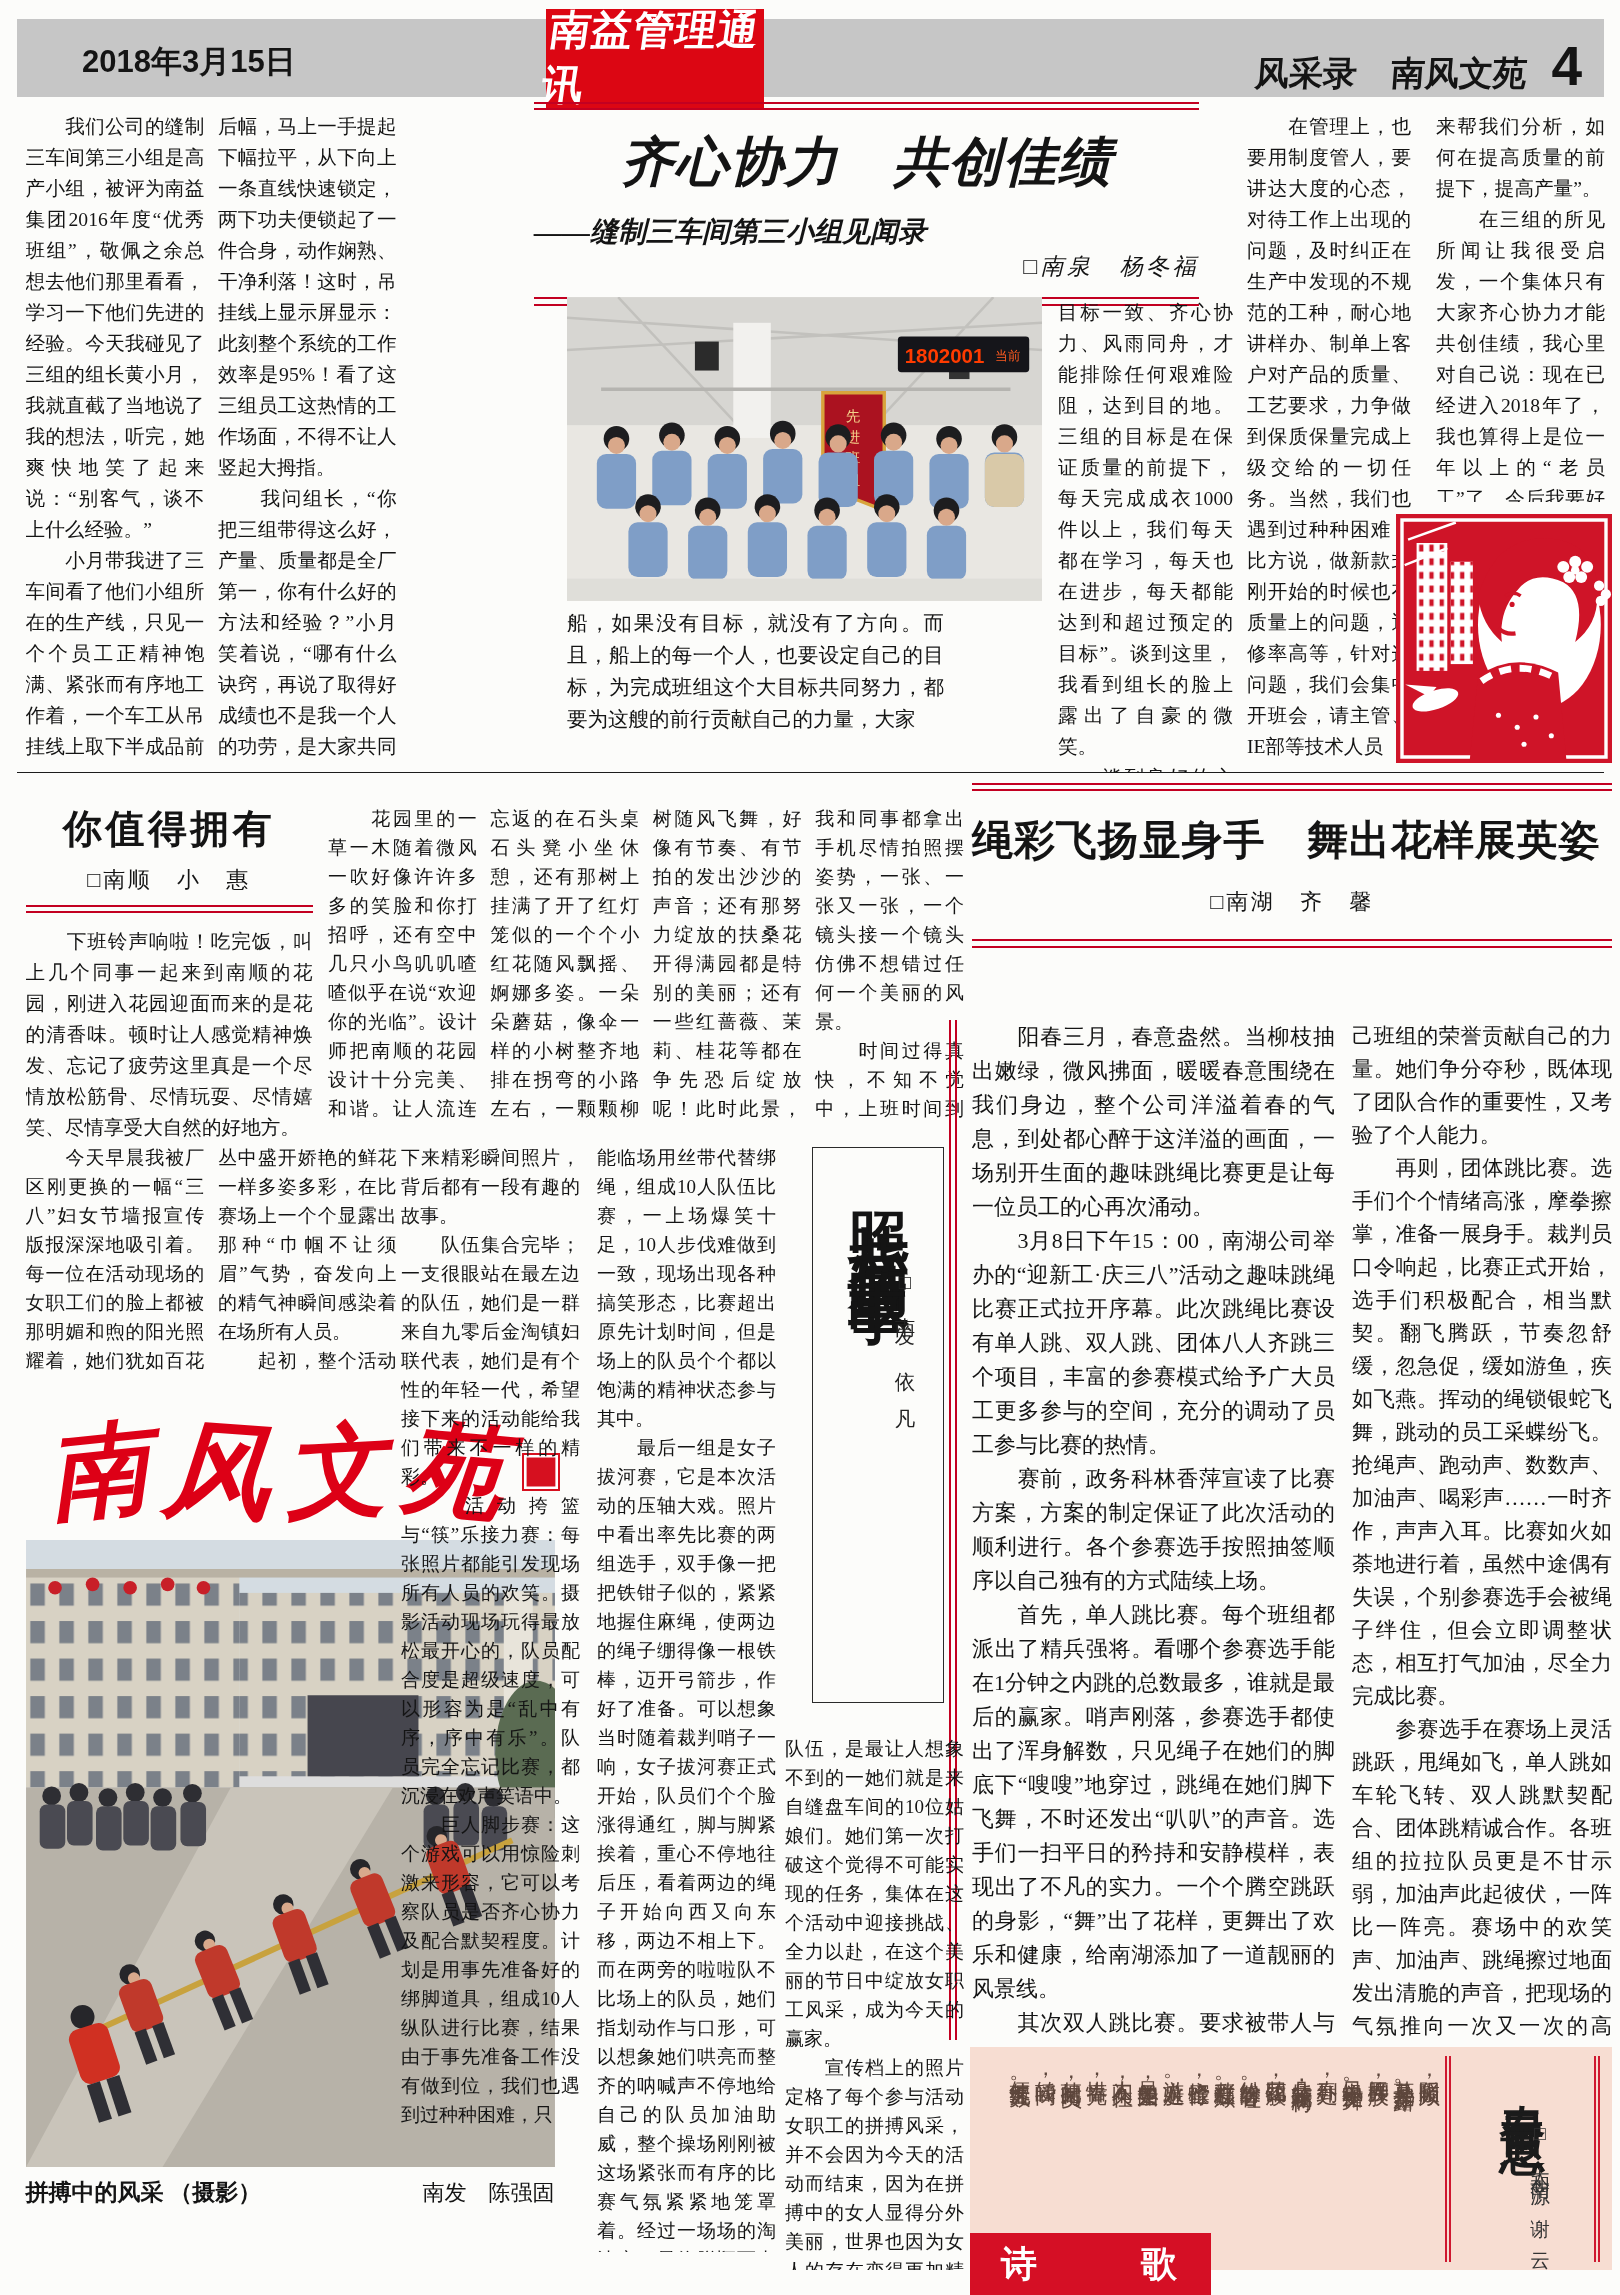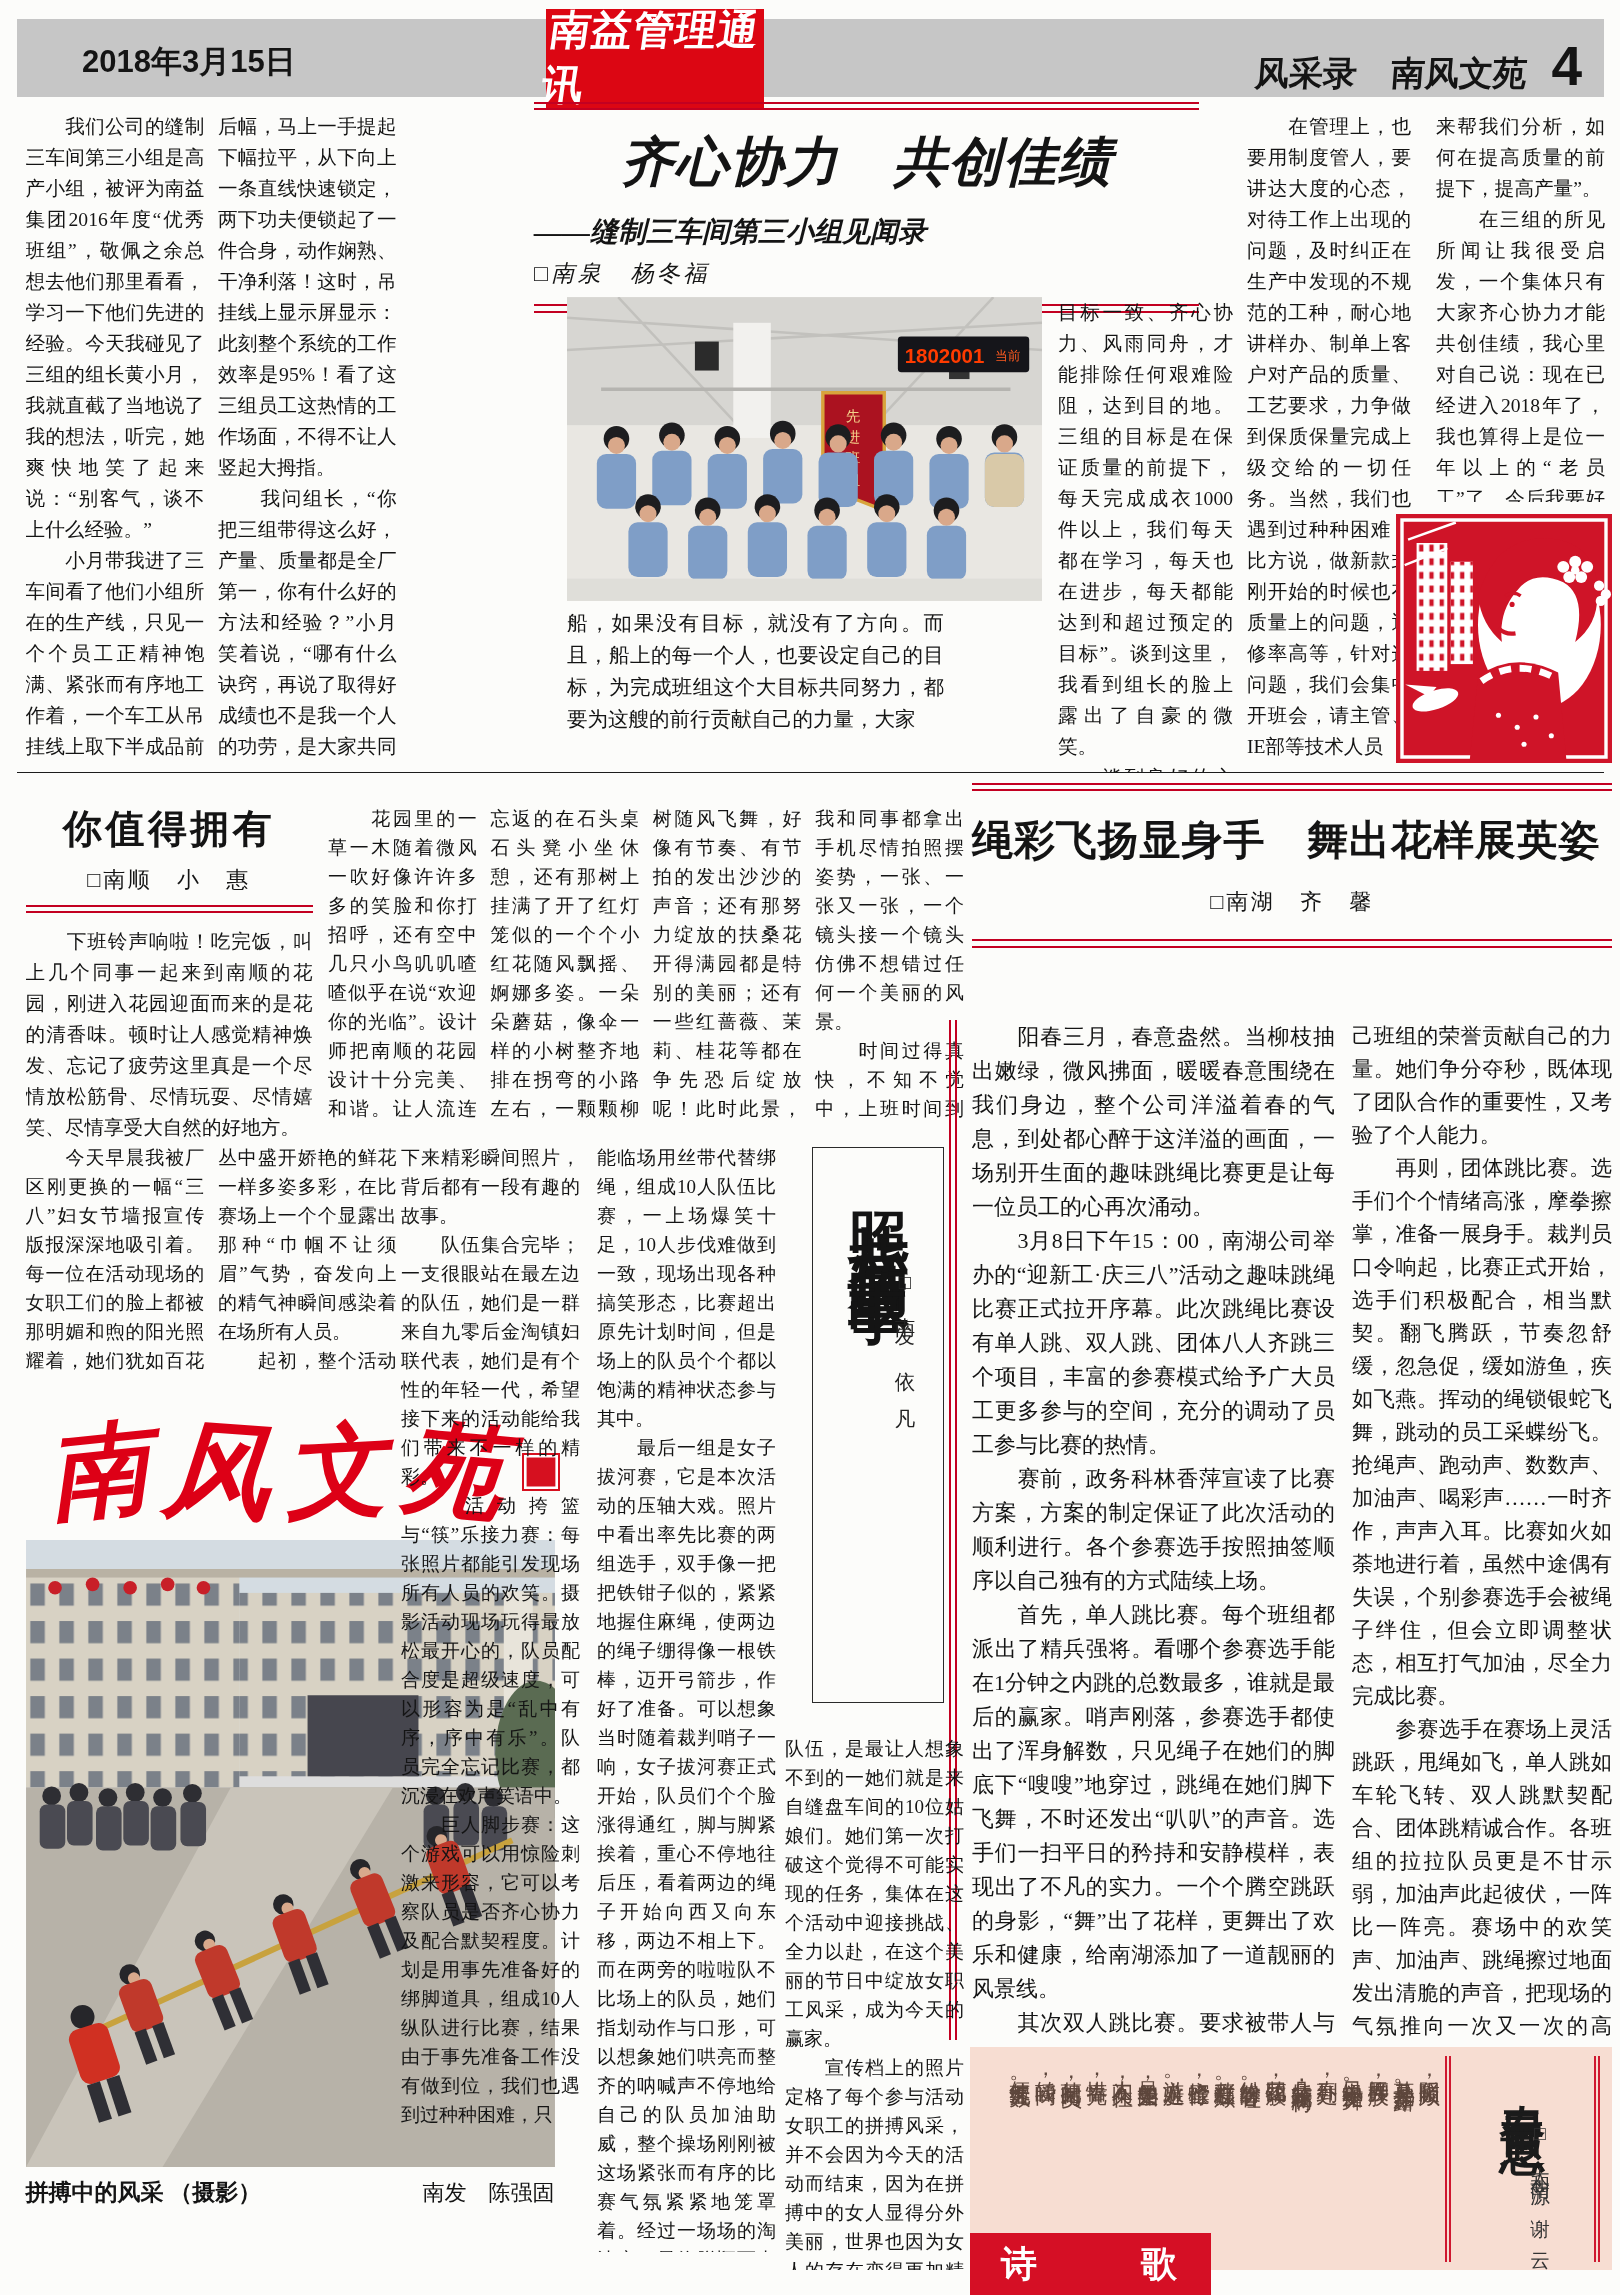--- a/index.html
+++ b/index.html
@@ -15,21 +15,21 @@
   .date{left:41px;top:41px;font-family:"Liberation Sans",sans-serif;font-weight:bold;font-size:31px;margin-left:41px;}
   .mhbox{left:546px;top:8.5px;width:218px;height:99px;background:#dc0613;display:flex;align-items:center;justify-content:center;}
   .mhtext{color:#fff;font-weight:bold;font-size:41px;transform:skewX(-8deg);letter-spacing:0.9px;}
   .secwrap{right:39px;top:34px;display:flex;align-items:baseline;gap:24px;}
   .sec{font-weight:bold;font-size:34px;transform:skewX(-4deg);}
   .pgno{font-size:55px;font-weight:bold;font-family:"Liberation Sans",sans-serif;}
   
   .a1h{left:534px;top:102px;width:665px;font-style:italic;}
   .a1title{font-size:53px;font-weight:bold;text-align:center;margin-top:17px;letter-spacing:1.7px;}
   .a1sub{font-size:28px;font-weight:bold;text-align:left;margin-top:13.6px;}
-  .a1by{font-size:23px;text-align:left;margin-top:7px;margin-bottom:15.4px;letter-spacing:3.4px;}
+  .a1by{font-size:23px;text-align:right;margin-top:0;margin-bottom:15.4px;letter-spacing:3.4px;}
   .vert{writing-mode:vertical-rl;}
   .colbox{overflow:hidden;}
   .twocol{column-count:2;column-gap:13.6px;}
   .fourcol{column-count:4;column-gap:13.6px;}
   
   .a2title{font-size:39px;font-weight:bold;text-align:center;letter-spacing:3.4px;}
   .a2by{font-size:22px;text-align:center;margin-top:8.5px;letter-spacing:2.6px;}
   
   .a3hd{left:972px;top:783px;width:640px;height:167px;}
   .a3title{font-size:41px;font-weight:bold;text-align:left;margin-top:22px;letter-spacing:0.9px;}

